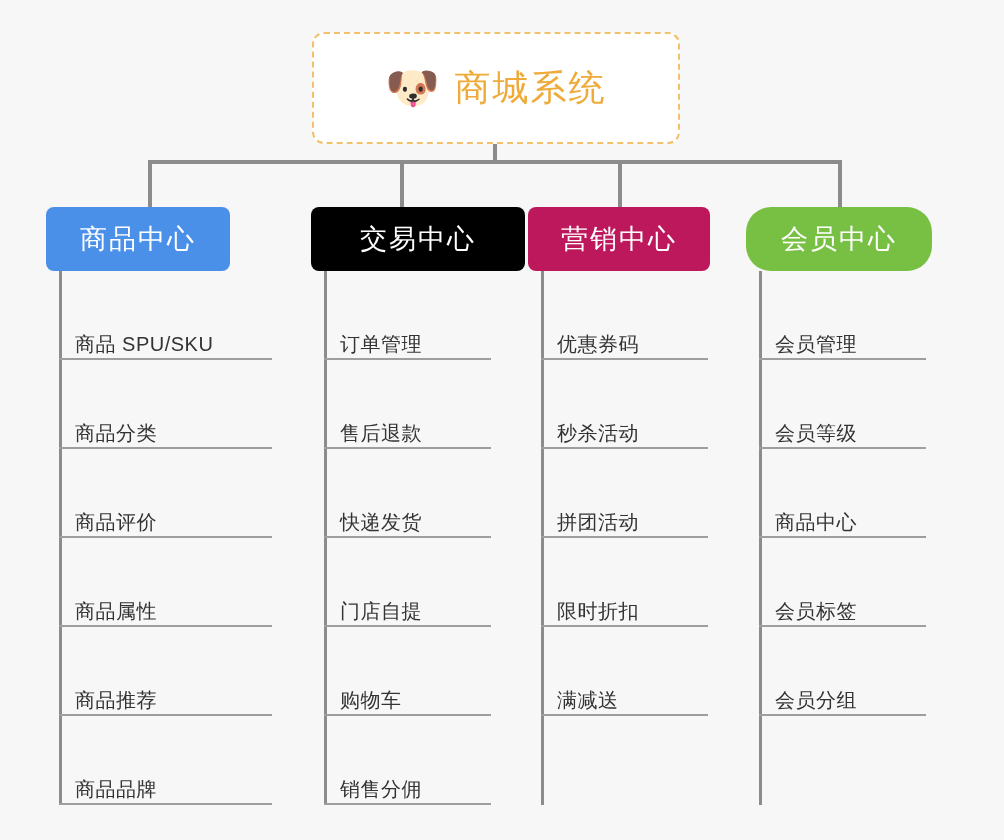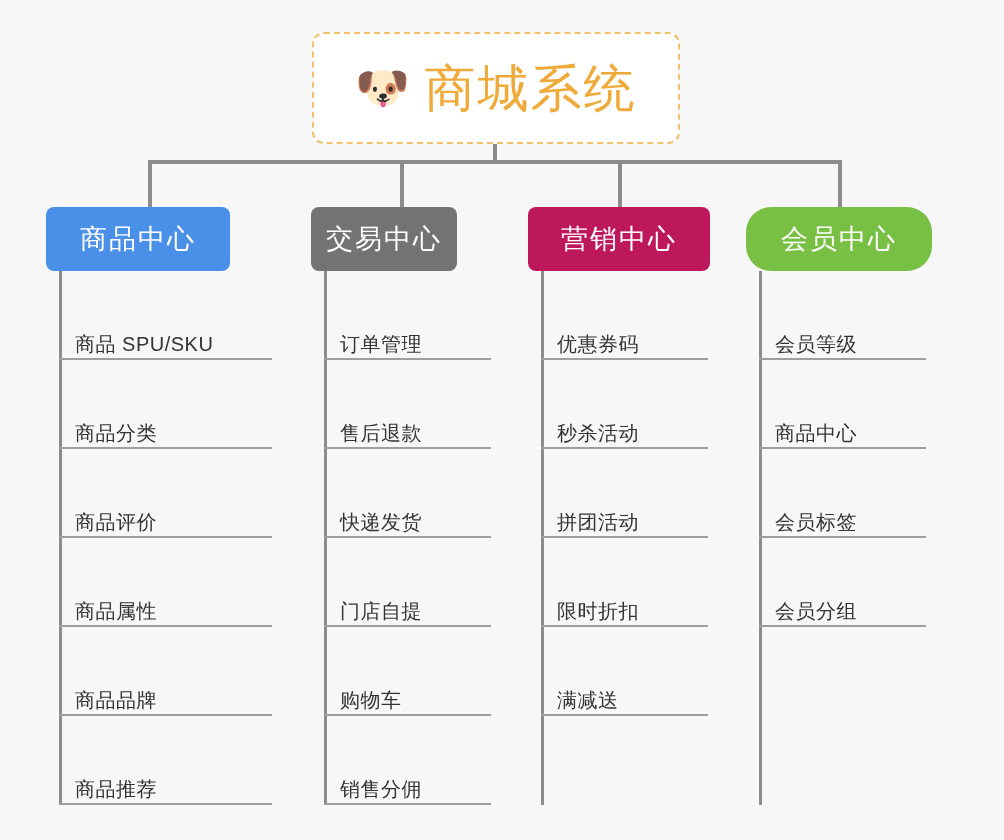--- a/index.html
+++ b/index.html
@@ -38,21 +38,21 @@
     align-items: center;
     justify-content: center;
     gap: 14px;
   }
   .root-emoji {
     font-size: 44px;
     line-height: 1;
     display: block;
   }
   .root-title {
-    font-size: 51px;
+    font-size: 36px;
     color: #eeab3a;
     letter-spacing: 2px;
     line-height: 1;
     white-space: nowrap;
   }
 
   
   .conn {
     position: absolute;
     background: #8c8c8c;
@@ -153,30 +153,30 @@
           <div class="leaf">
             <div class="leaf-underline" style="width: 213px;"></div>
             <span class="leaf-label">商品评价</span>
           </div>
           <div class="leaf">
             <div class="leaf-underline" style="width: 213px;"></div>
             <span class="leaf-label">商品属性</span>
           </div>
           <div class="leaf">
             <div class="leaf-underline" style="width: 213px;"></div>
+            <span class="leaf-label">商品推荐</span>
+          </div>
+          <div class="leaf">
+            <div class="leaf-underline" style="width: 213px;"></div>
             <span class="leaf-label">商品品牌</span>
           </div>
-          <div class="leaf">
-            <div class="leaf-underline" style="width: 213px;"></div>
-            <span class="leaf-label">商品推荐</span>
-          </div>
         </div>
       </div>
       <div class="column" style="left: 311px; width: 182px;">
-        <div class="col-header" style="background: #737373; width: 146px;">
+        <div class="col-header" style="background: #000000; width: 214px;">
           <span>交易中心</span>
         </div>
         <div class="leaf-stack">
           <div class="spine" style="height: 534px;"></div>
           <div class="leaf">
             <div class="leaf-underline" style="width: 167px;"></div>
             <span class="leaf-label">订单管理</span>
           </div>
           <div class="leaf">
             <div class="leaf-underline" style="width: 167px;"></div>
@@ -229,20 +229,24 @@
         </div>
       </div>
       <div class="column" style="left: 746px; width: 186px;">
         <div class="col-header" style="background: rgb(120, 192, 67); width: 186px; border-radius: 25px;">
           <span>会员中心</span>
         </div>
         <div class="leaf-stack">
           <div class="spine" style="height: 534px;"></div>
           <div class="leaf">
             <div class="leaf-underline" style="width: 167px;"></div>
+            <span class="leaf-label">会员管理</span>
+          </div>
+          <div class="leaf">
+            <div class="leaf-underline" style="width: 167px;"></div>
             <span class="leaf-label">会员等级</span>
           </div>
           <div class="leaf">
             <div class="leaf-underline" style="width: 167px;"></div>
             <span class="leaf-label">商品中心</span>
           </div>
           <div class="leaf">
             <div class="leaf-underline" style="width: 167px;"></div>
             <span class="leaf-label">会员标签</span>
           </div>

